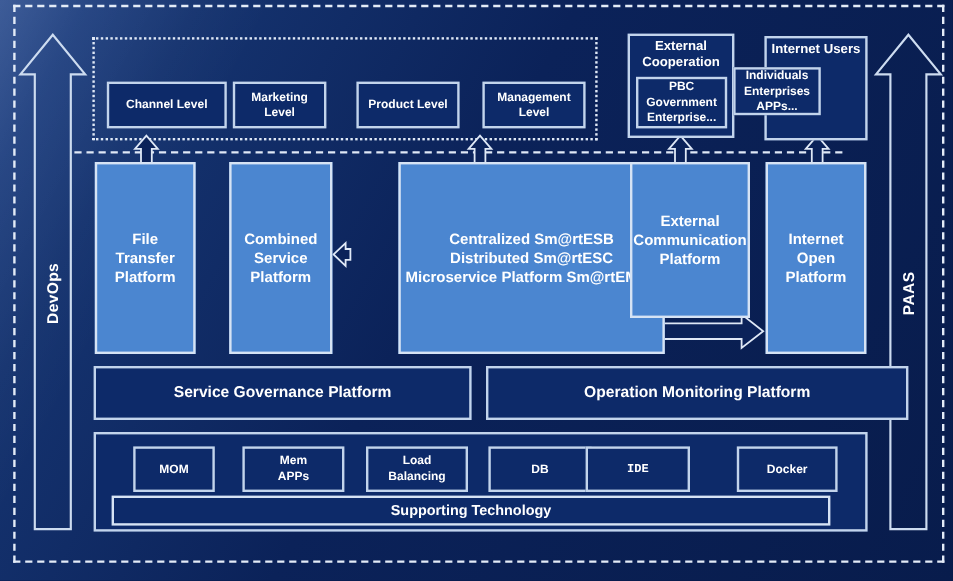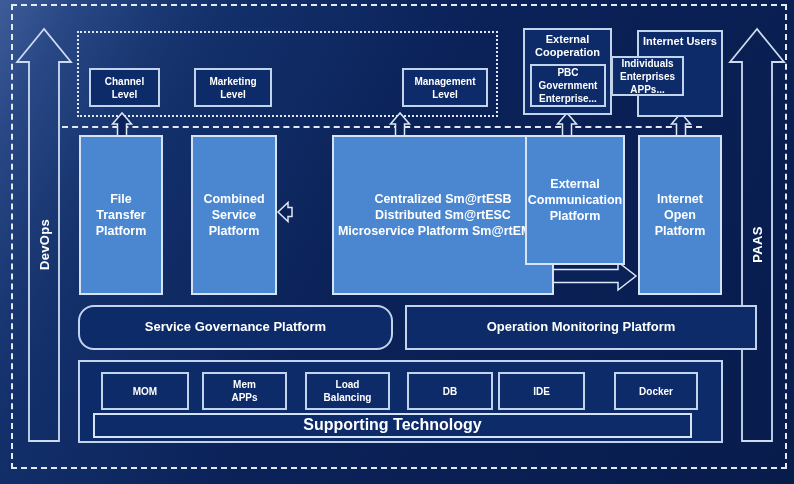--- a/index.html
+++ b/index.html
@@ -22,21 +22,21 @@
   .levels-frame{left:77px;top:31px;width:421px;height:86px;border:2px dotted #dfe8f6;z-index:1;}
   .sep-dash{left:62px;top:126px;width:640px;height:0;border-top:2px dashed #dfe8f6;z-index:1;}
   .lvl{top:68px;height:39px;font-size:10px;font-weight:700;z-index:3;}
   .titlebox{z-index:3;background:#0d2a69;border:2px solid #c2d4ec;position:absolute;box-sizing:border-box;text-align:center;}
   .titlebox .cap{display:block;margin-top:3px;font-size:11px;line-height:1.15;white-space:pre-line;}
   .member{font-size:10px;font-weight:600;z-index:4;border-width:2px;}
   .plat{top:135px;height:160px;font-size:12.5px;font-weight:600;z-index:3;}
   .gov{top:305px;height:45px;font-size:13px;font-weight:600;z-index:3;}
   .tech{top:372px;height:38px;font-size:10px;font-weight:700;z-index:4;}
   .supfrm{left:78px;top:360px;width:645px;height:83px;border:2px solid #c2d4ec;background:#0d2a69;z-index:3;}
-  .supbar{left:93px;top:413px;width:599px;height:25px;font-size:16px;font-weight:700;z-index:5;background:#0d2a69;border:2px solid #d6e3f4;}
+  .supbar{left:93px;top:413px;width:599px;height:25px;font-size:12px;font-weight:700;z-index:5;background:#0d2a69;border:2px solid #d6e3f4;}
   .rail-label{
     position:absolute;width:100px;text-align:center;
     transform:rotate(-90deg);font-size:13px;font-weight:700;z-index:4;letter-spacing:0.3px;
   }
   svg.arrows{position:absolute;left:0;top:0;z-index:2;pointer-events:none;}
 </style>
 </head>
 <body>
 
 <div class="stage">
@@ -61,22 +61,23 @@
     <path fill="#0b2259" stroke="#dfe8f6" stroke-width="1.5" d="M278,212 L288,202.5 L288,207.5 L292,207.5 L292,216.5 L288,216.5 L288,221.5 Z"></path>
 
     <path fill="#0b2259" stroke="#dfe8f6" stroke-width="1.5" d="M523,209 L513,199.5 L513,204.5 L508,204.5 L508,213.5 L513,213.5 L513,218.5 Z"></path>
 
     <path fill="#0b2259" stroke="#dfe8f6" stroke-width="1.5" d="M510,269.5 L618,269.5 L618,262 L636,276 L618,290 L618,282.5 L510,282.5 Z"></path>
   </svg>
 
   <div class="rail-label" style="left:-6px;top:237px;">DevOps</div>
   <div class="rail-label" style="left:707px;top:237px;">PAAS</div>
 
-  <div class="box dark lvl" style="left:89px;width:71px;">Channel Level</div>
+  <div class="box dark lvl" style="left:89px;width:100px;">Channel Level</div>
   <div class="box dark lvl" style="left:194px;width:78px;text-align:center;">Marketing Level</div>
+  <div class="box dark lvl" style="left:297px;width:86px;">Product Level</div>
   <div class="box dark lvl" style="left:402px;width:86px;">Management Level</div>
 
   <div class="titlebox" style="left:523px;top:28px;width:89px;height:87px;">
     <span class="cap" style="font-weight:600;">External
 Cooperation</span>
   </div>
   <div class="box dark member" style="left:530px;top:64px;width:76px;height:43px;">PBC Government
 Enterprise...</div>
 
   <div class="titlebox" style="left:637px;top:30px;width:86px;height:87px;">
@@ -95,27 +96,27 @@
   <div class="box lite plat" style="left:288px;width:222px;margin-left:44px;">Centralized Sm@rtESB
 Distributed Sm@rtESC
 Microservice Platform Sm@rtEMSP</div>
   <div class="box lite plat" style="left:525px;width:100px;height:130px;">External
 Communication
 Platform</div>
   <div class="box lite plat" style="left:638px;width:84px;">Internet
 Open
 Platform</div>
 
-  <div class="box dark gov" style="left:78px;width:315px;border-radius:16px;">Service Governance Platform</div>
+  <div class="box dark gov" style="left:78px;width:315px;">Service Governance Platform</div>
   <div class="box dark gov" style="left:405px;width:352px;">Operation Monitoring Platform</div>
 
   <div class="abs supfrm"></div>
-  <div class="box dark tech" style="left:101px;width:88px;">MOM</div>
+  <div class="box dark tech" style="left:111px;width:68px;">MOM</div>
   <div class="box dark tech" style="left:202px;width:85px;">Mem
 APPs</div>
   <div class="box dark tech" style="left:305px;width:85px;">Load
 Balancing</div>
   <div class="box dark tech" style="left:407px;width:86px;">DB</div>
-  <div class="box dark tech" style="left:498px;width:87px;">IDE</div>
+  <div class="box dark tech" style="left:488px;width:87px;font-family:Liberation Mono, monospace;">IDE</div>
   <div class="box dark tech" style="left:614px;width:84px;">Docker</div>
   <div class="box supbar">Supporting Technology</div>
 
 </div>
 
 </body></html>

